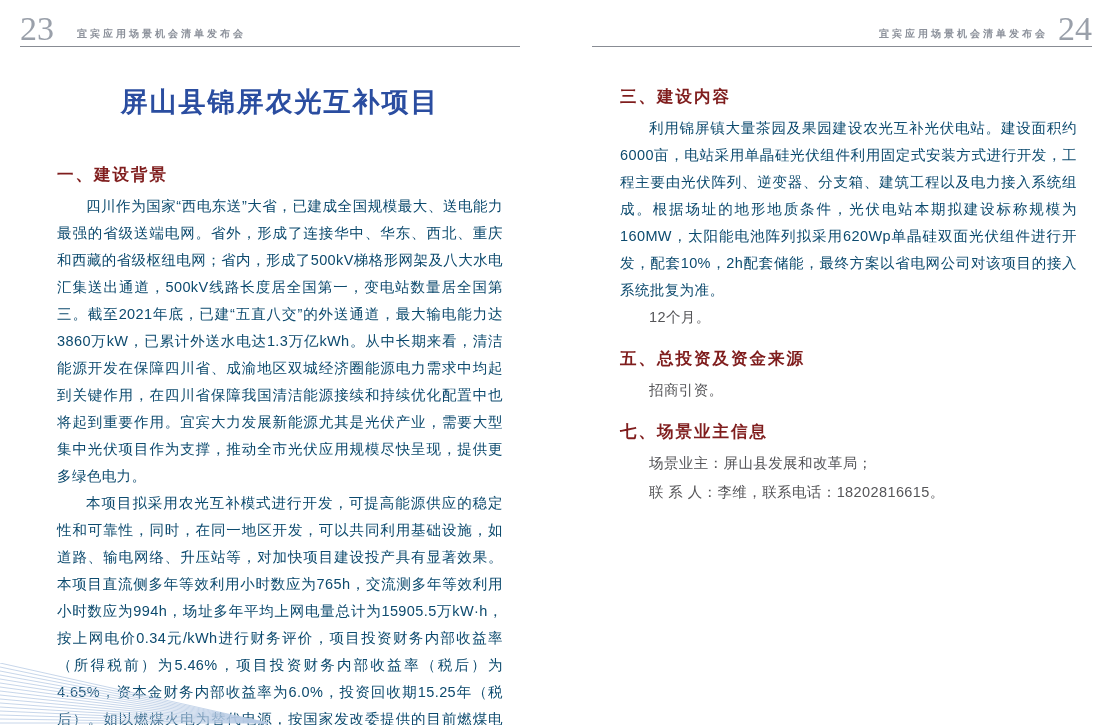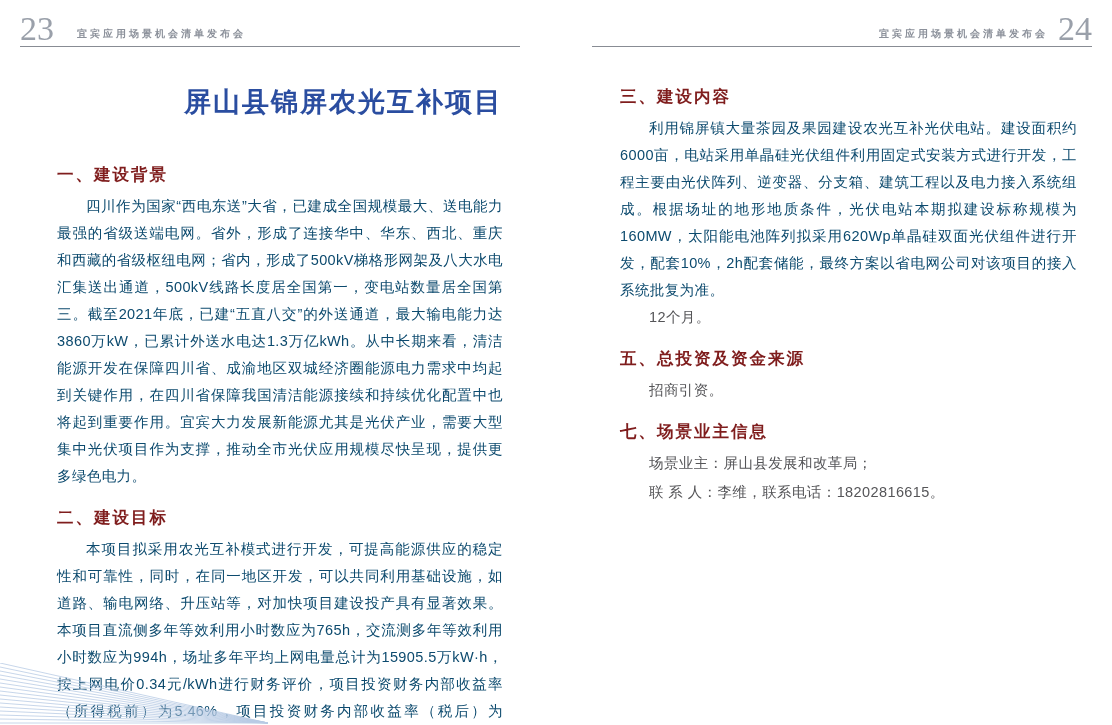--- a/index.html
+++ b/index.html
@@ -38,21 +38,21 @@
     letter-spacing: 3px;
     padding-bottom: 2px;
   }
 
   
   .content { position: absolute; top: 74px; }
   .page-left  .content { left: 57px; width: 446px; }
   .page-right .content { left: 64px; width: 457px; top: 84px; }
 
   .doc-title {
-    text-align: right;
+    text-align: center;
     color: #2a4da0;
     font-size: 27px;
     font-weight: bold;
     letter-spacing: 2px;
     margin: 10px 0 42px 0;
     line-height: 36px;
   }
   h2.sec-heading {
     color: #7f1d1d;
     font-size: 16.5px;
@@ -98,21 +98,20 @@
       <span class="page-num">23</span>
       <span class="header-title">宜宾应用场景机会清单发布会</span>
     </header>
 
     <div class="content">
       <h1 class="doc-title">屏山县锦屏农光互补项目</h1>
 
       <h2 class="sec-heading">一、建设背景</h2>
       <p class="body-para">四川作为国家“西电东送”大省，已建成全国规模最大、送电能力最强的省级送端电网。省外，形成了连接华中、华东、西北、重庆和西藏的省级枢纽电网；省内，形成了500kV梯格形网架及八大水电汇集送出通道，500kV线路长度居全国第一，变电站数量居全国第三。截至2021年底，已建“五直八交”的外送通道，最大输电能力达3860万kW，已累计外送水电达1.3万亿kWh。从中长期来看，清洁能源开发在保障四川省、成渝地区双城经济圈能源电力需求中均起到关键作用，在四川省保障我国清洁能源接续和持续优化配置中也将起到重要作用。宜宾大力发展新能源尤其是光伏产业，需要大型集中光伏项目作为支撑，推动全市光伏应用规模尽快呈现，提供更多绿色电力。</p>
 
-      <h2 class="sec-heading">二、建设目标</h2>
       <p class="body-para">本项目拟采用农光互补模式进行开发，可提高能源供应的稳定性和可靠性，同时，在同一地区开发，可以共同利用基础设施，如道路、输电网络、升压站等，对加快项目建设投产具有显著效果。本项目直流侧多年等效利用小时数应为765h，交流测多年等效利用小时数应为994h，场址多年平均上网电量总计为15905.5万kW·h，按上网电价0.34元/kWh进行财务评价，项目投资财务内部收益率（所得税前）为5.46%，项目投资财务内部收益率（税后）为4.65%，资本金财务内部收益率为6.0%，投资回收期15.25年（税后）。如以燃煤火电为替代电源，按国家发改委提供的目前燃煤电站平均耗煤量300.7g标准煤/kW·h，则电站每年可减少使用约5.24万t标准煤，减排14.45万tCO2；SO227.79t/年，NOX31.09t/年。项目建成后，预计每年可为电网提供清洁电能15905.5万kWh，具有较好的经济效益和环保效益。</p>
     </div>
   </section>
 
   <section class="page page-right">
     <header class="page-header right">
       <span class="header-title">宜宾应用场景机会清单发布会</span>
       <span class="page-num">24</span>
     </header>
 

